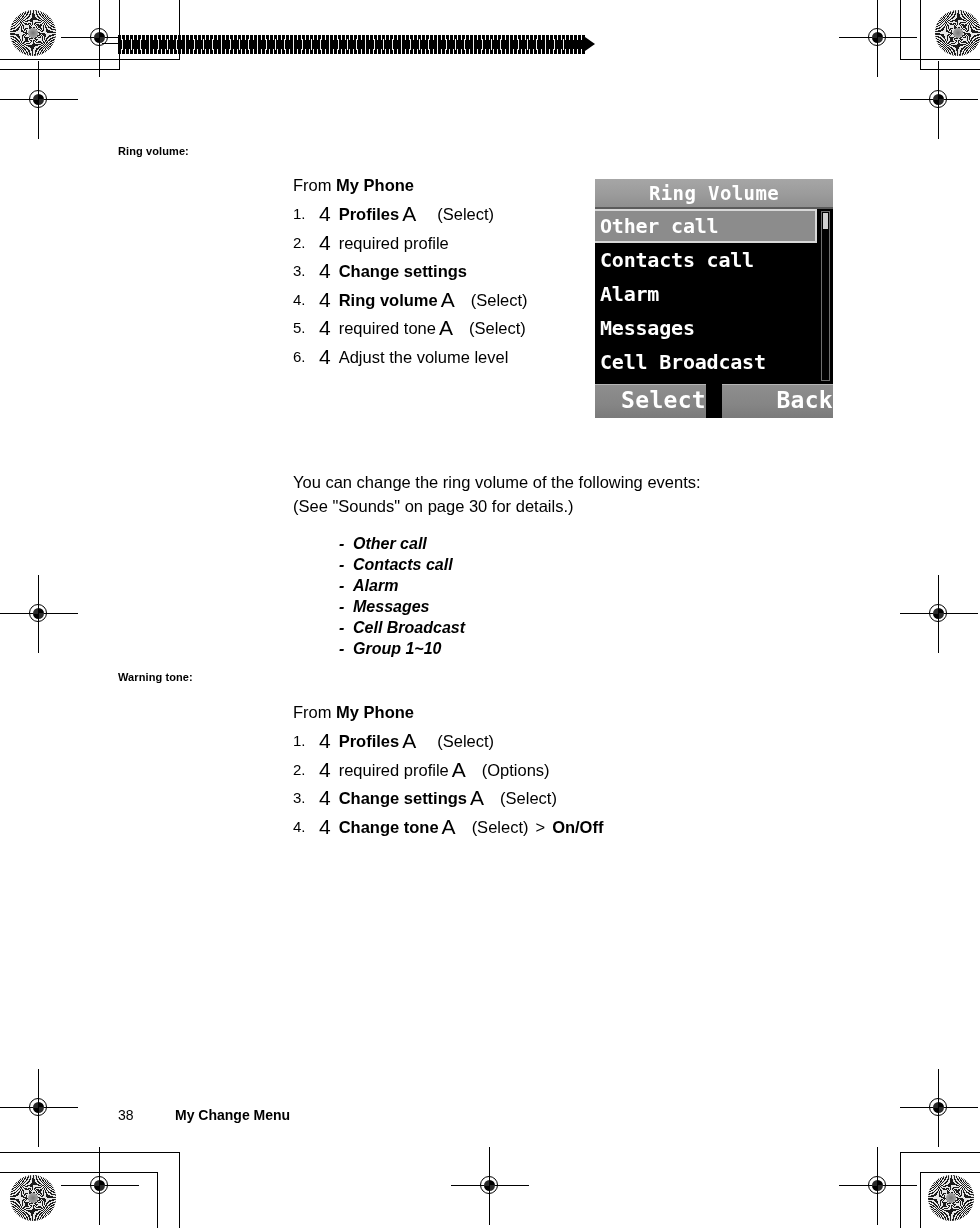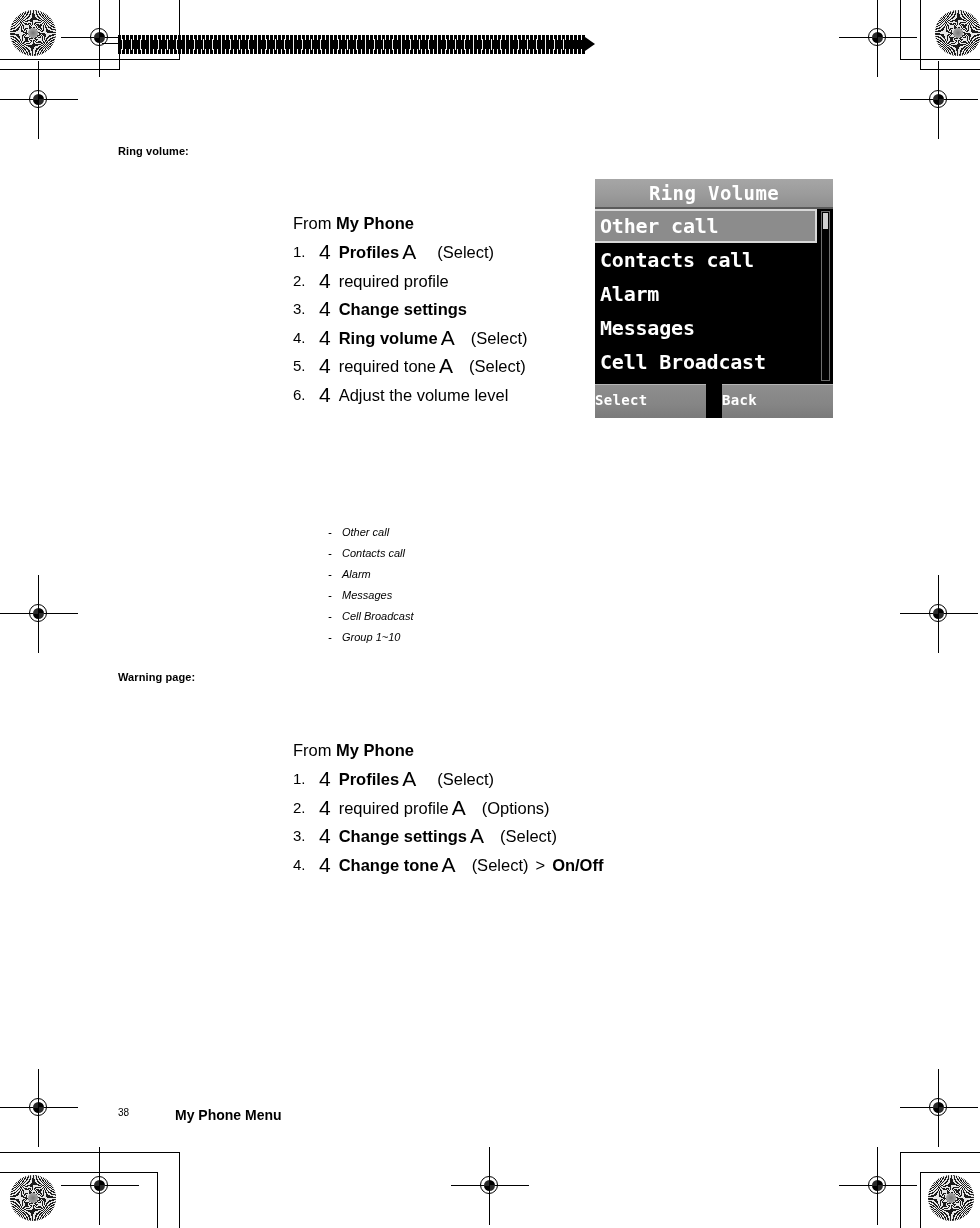--- a/index.html
+++ b/index.html
@@ -140,21 +140,20 @@
     position: absolute;
     font-size: 11px;
     font-weight: bold;
     letter-spacing: 0.1px;
     white-space: nowrap;
   }
 
   .block {
     position: absolute;
     left: 293px;
-    margin-top: 38px;
   }
 
   .from-line {
     font-size: 16.5px;
     white-space: nowrap;
     margin-bottom: 6px;
   }
   .from-line .b { font-weight: bold; }
 
   ol.steps {
@@ -197,24 +196,24 @@
     left: 293px;
     font-size: 16.5px;
     line-height: 24px;
     white-space: nowrap;
   }
 
   ul.events {
     position: absolute;
     left: 327px;
     list-style: none;
-    margin: 1px;
+    margin: 12px;
     padding: 0;
-    font-size: 11px;
-    font-weight: normal;
+    font-size: 16px;
+    font-weight: bold;
     font-style: italic;
   }
   ul.events li {
     line-height: 21px;
     white-space: nowrap;
   }
   ul.events li .dash {
     display: inline-block;
     width: 14px;
   }
@@ -300,43 +299,43 @@
     width: 238px;
     height: 34px;
     background: #000;
     display: flex;
   }
   .ps-softkey {
     flex: 1;
     margin: 0;
     background: linear-gradient(180deg, #8e8e8e 0%, #858585 60%, #7a7a7a 100%);
     color: #ffffff;
-    font-size: 14px;
+    font-size: 23px;
     font-weight: bold;
-    text-align: left;
+    text-align: right;
     line-height: 31px;
     letter-spacing: 0.3px;
     border-top: 1px solid #b5b5b5;
     box-sizing: border-box;
   }
   .ps-softkey.left { margin-right: 4px; max-width: 118px; }
   .ps-softkey.right { margin-left: 12px; }
 
   
   .footer {
     position: absolute;
     top: 1107px;
     font-size: 13.5px;
   }
   .footer .pgnum {
     position: absolute;
     left: 118px;
     top: 0;
     font-weight: normal;
-    font-size: 10px;
+    font-size: 14px;
   }
   .footer .ftitle {
     position: absolute;
     left: 175px;
     top: 0;
     font-weight: bold;
     font-size: 14px;
     white-space: nowrap;
   }
 </style>
@@ -461,31 +460,35 @@
       </li>
       <li>
         <span class="num">5.</span><span class="gl gl-4">4</span><span>required tone</span><span class="gl gl-a">A</span><span class="sp-md"></span><span>(Select)</span>
       </li>
       <li>
         <span class="num">6.</span><span class="gl gl-4">4</span><span>Adjust the volume level</span>
       </li>
     </ol>
   </div>
 
+  <div class="para" style="top:470px;">
+    <div>You can change the ring volume of the following events:</div>
+    <div>(See "Sounds" on page 30 for details.)</div>
+  </div>
 
   <ul class="events" style="top:521px;">
     <li><span class="dash">-</span><span>Other call</span></li>
     <li><span class="dash">-</span><span>Contacts call</span></li>
     <li><span class="dash">-</span><span>Alarm</span></li>
     <li><span class="dash">-</span><span>Messages</span></li>
     <li><span class="dash">-</span><span>Cell Broadcast</span></li>
     <li><span class="dash">-</span><span>Group 1~10</span></li>
   </ul>
 
-  <div class="section-heading" style="left:118px; top:671px;">Warning page:</div>
+  <div class="section-heading" style="left:118px; top:671px;">Warning tone:</div>
 
   <div class="block" style="top:703px;">
     <div class="from-line">
       <span>From </span><span class="b">My Phone</span>
     </div>
     <ol class="steps">
       <li>
         <span class="num">1.</span><span class="gl gl-4">4</span><span class="b">Profiles</span><span class="gl gl-a">A</span><span class="sp-lg"></span><span>(Select)</span>
       </li>
       <li>
@@ -513,16 +516,16 @@
       </div>
     </div>
     <div class="ps-softkeys">
       <div class="ps-softkey left">Select</div>
       <div class="ps-softkey right">Back</div>
     </div>
   </div>
 
   <div class="footer">
     <span class="pgnum">38</span>
-    <span class="ftitle">My Phone Menu</span>
+    <span class="ftitle">My Change Menu</span>
   </div>
 
 </div>
 
 </body></html>

